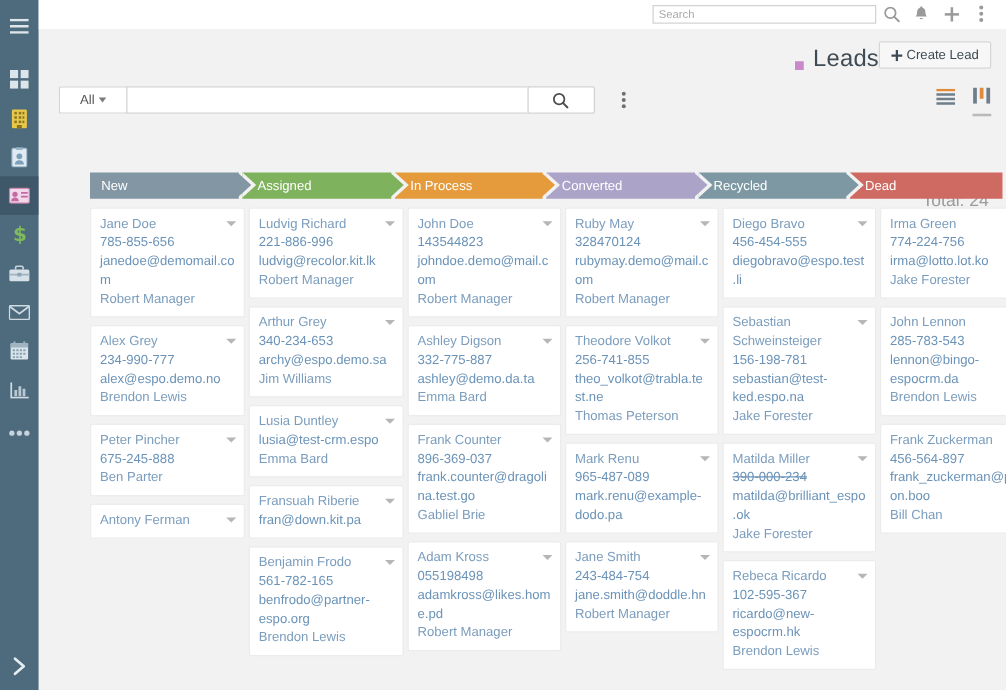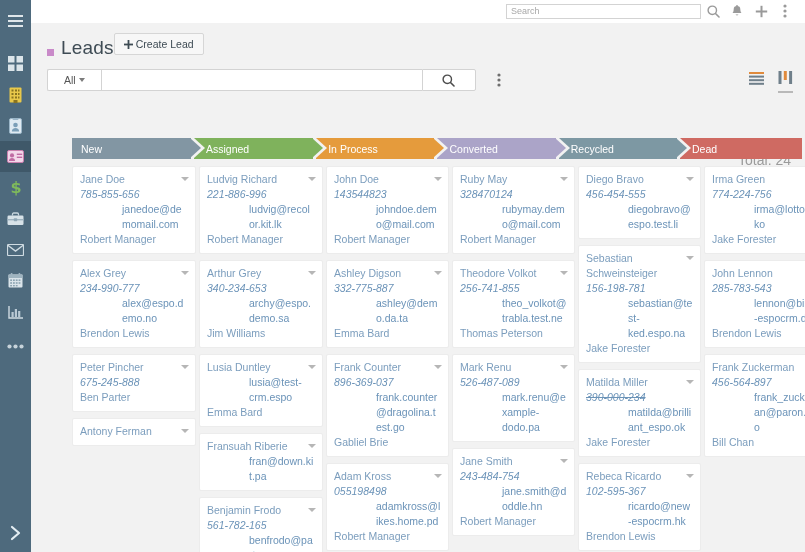--- a/index.html
+++ b/index.html
@@ -35,35 +35,35 @@
 
   
   #topbar {
     height: 23px; width: 100%;
     background: #fff;
     display: flex; align-items: center; justify-content: flex-end;
     padding-right: 8px;
     border-bottom: 1px solid #fff;
   }
   #search-input {
-    width: 195px; height: 15px;
+    width: 179px; height: 15px;
     border: 1px solid #d3d3d3;
     font-size: 9px; color: #555;
     padding: 0 4px;
     font-family: "Liberation Sans", sans-serif;
     outline: none;
     background: #fff;
   }
   #search-input::placeholder { color: #a8a8a8; }
   .top-ico { width: 24px; height: 23px; display: flex; align-items: center; justify-content: center; }
 
   
   #page-header {
     padding: 10px 12px 0 16px;
-    display: flex; align-items: flex-start; justify-content: flex-start;
+    display: flex; align-items: flex-start; justify-content: flex-end;
   }
   #page-title-wrap { display: flex; align-items: center; gap: 7px; padding-top: 4px;}
   #title-square { width: 7px; height: 7px; background: #c98ac9; display:block; position: relative; top: 4px;}
   #page-title { font-size: 19px; color: #3e4b54; font-weight: normal; letter-spacing: .2px; }
   #create-lead-btn {
     border: 1px solid #d6d6d6; background: #f7f7f7;
     font-size: 10.5px; color: #3e4b54;
     padding: 4px 9px; border-radius: 2px;
     font-family: "Liberation Sans", sans-serif;
     cursor: pointer; white-space: nowrap;
@@ -149,23 +149,23 @@
     padding: 5px 7px 6px 7px;
     margin-bottom: 6px;
     position: relative;
     font-size: 10.5px;
     line-height: 15px;
     color: #6b93b8;
     word-wrap: break-word;
     overflow-wrap: anywhere;
   }
   .lead-name { color: #7b9dbd; padding-right: 14px; }
-  .lead-phone { color: #6b93b8; font-style: italic; }
+  .lead-phone { color: #6b93b8; }
   .lead-phone.invalid { text-decoration: line-through; }
-  .lead-email { color: #6b93b8; margin-left: 42px; }
+  .lead-email { color: #6b93b8; }
   .lead-owner { color: #7b9dbd; }
   .card-caret {
     position: absolute; right: 6px; top: 10px;
     width: 0; height: 0;
     border-left: 4px solid transparent;
     border-right: 4px solid transparent;
     border-top: 4px solid #b6b6b6;
     cursor: pointer;
   }
 </style>
@@ -519,21 +519,21 @@
             <div class="lead-card">
               <div class="lead-name">Theodore Volkot</div>
               <span class="card-caret"></span>
               <div class="lead-phone">256-741-855</div>
               <div class="lead-email">theo_volkot@trabla.test.ne</div>
               <div class="lead-owner">Thomas Peterson</div>
             </div>
             <div class="lead-card">
               <div class="lead-name">Mark Renu</div>
               <span class="card-caret"></span>
-              <div class="lead-phone">526-487-089</div>
+              <div class="lead-phone">965-487-089</div>
               <div class="lead-email">mark.renu@example-dodo.pa</div>
             </div>
             <div class="lead-card">
               <div class="lead-name">Jane Smith</div>
               <span class="card-caret"></span>
               <div class="lead-phone">243-484-754</div>
               <div class="lead-email">jane.smith@doddle.hn</div>
               <div class="lead-owner">Robert Manager</div>
             </div>
           </div>

